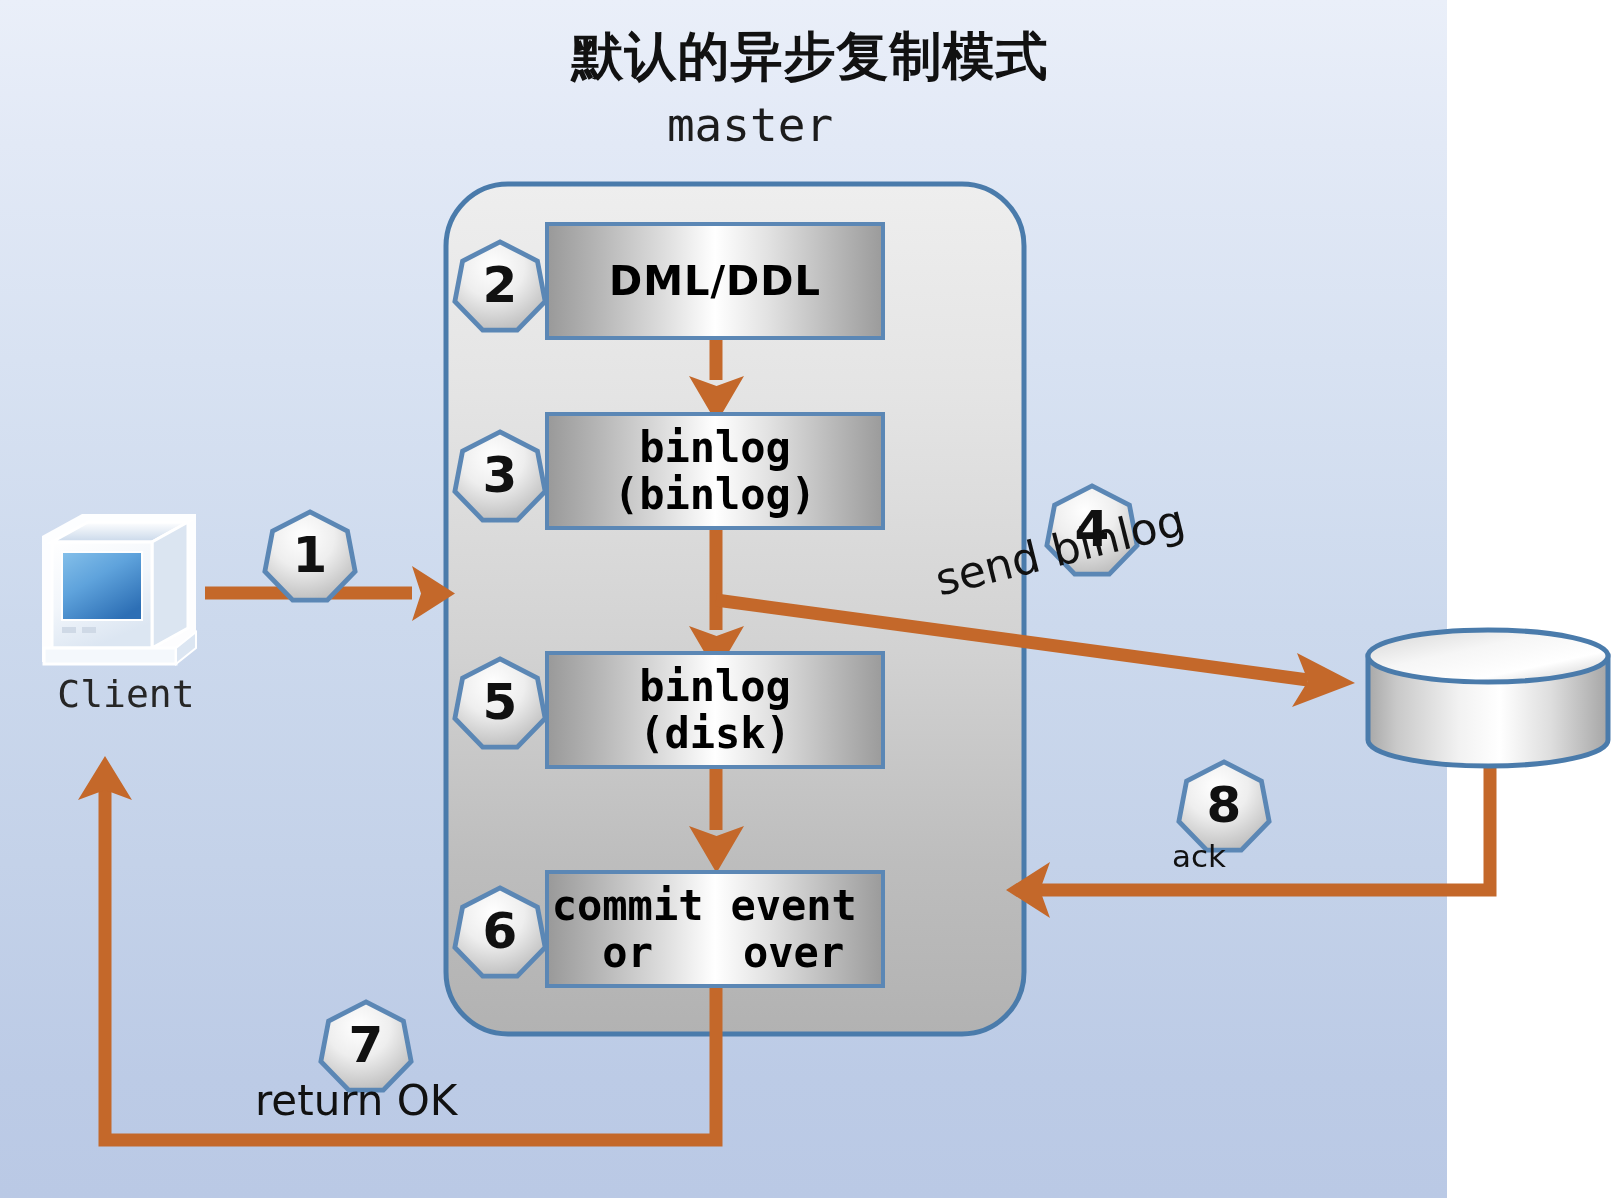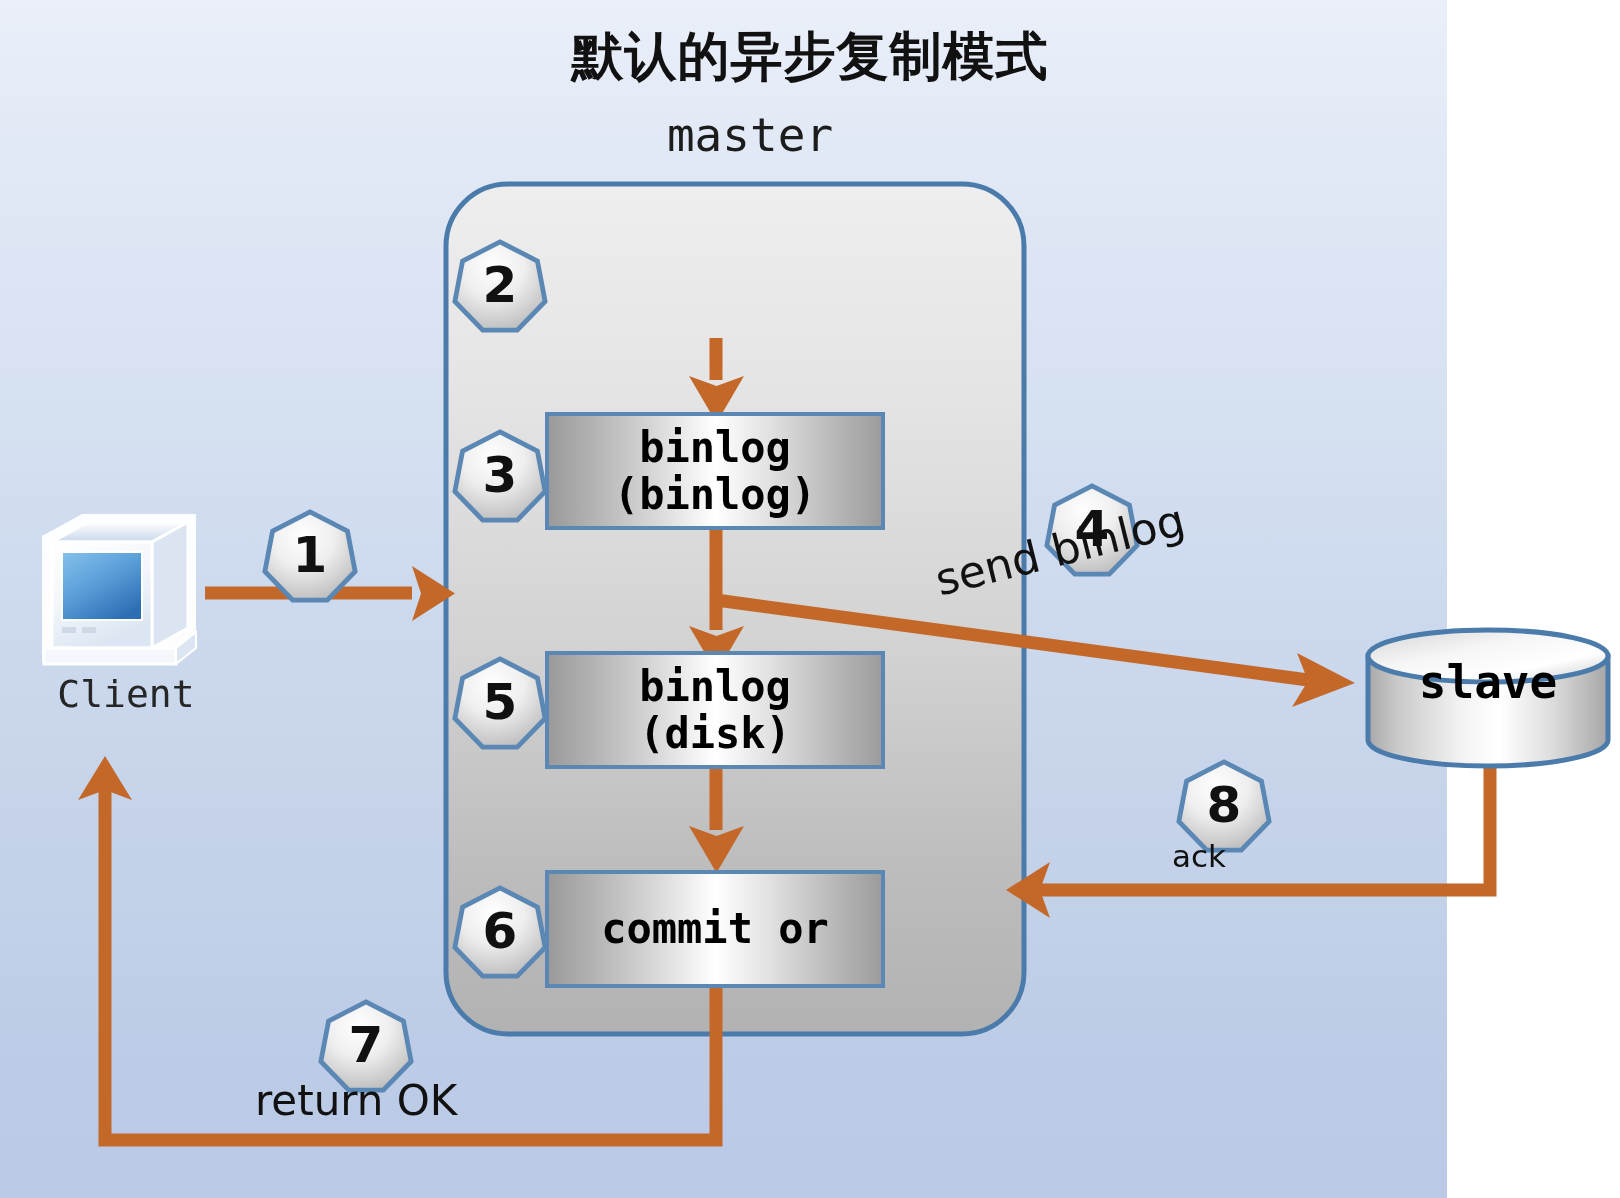--- a/index.html
+++ b/index.html
@@ -36,21 +36,21 @@
     left: 0; top: 22px;
     width: 1620px;
     text-align: center;
     font-family: "DejaVu Serif", "Liberation Serif", serif;
     font-size: 52px;
     font-weight: 700;
     letter-spacing: 1px;
     color: #111;
   }
   #master-label {
-    left: 500px; top: 108px;
+    left: 500px; top: 98px;
     width: 500px;
     text-align: center;
     font-family: "DejaVu Sans Mono", "Liberation Mono", monospace;
     font-size: 46px;
     color: #1c1c1c;
   }
   #client-label {
     left: 0px; top: 672px;
     width: 220px;
     text-align: center;
@@ -249,35 +249,38 @@
       <ellipse cx="1488" cy="656" rx="120" ry="26" fill="url(#cylTop)" stroke="#4a7bab" stroke-width="5"></ellipse>
     </g>
   </svg>
 
   <div class="txt" id="title">默认的异步复制模式</div>
 
   <div class="txt" id="master-label">master</div>
 
   <div class="txt" id="client-label">Client</div>
 
-  <div id="slave-label">slave</div>
-
+
+  <div class="pbox sans" style="left:545px; top:222px; width:340px; height:118px;">
+    <span>DML/DDL</span>
+  </div>
 
   <div class="pbox mono" style="left:545px; top:412px; width:340px; height:118px; flex-direction:column;">
     <span>binlog</span>
     <span>(binlog)</span>
   </div>
 
   <div class="pbox mono" style="left:545px; top:651px; width:340px; height:118px; flex-direction:column;">
     <span>binlog</span>
     <span>(disk)</span>
   </div>
 
   <div class="pbox mono" style="left:545px; top:870px; width:340px; height:118px; ">
     <span>commit or</span>
+    <span>event over</span>
   </div>
 
   <div class="badge" style="left:262px; top:508px;">
     <svg class="hep" viewBox="0 0 100 100">
       <polygon points="50,4 89,24 97,66 68,96 32,96 3,66 11,24" fill="url(#hepGrad)" stroke="#5b87b5" stroke-width="5"></polygon>
     </svg>
     <span class="num">1</span>
   </div>
 
   <div class="badge" style="left:452px; top:238px;">

